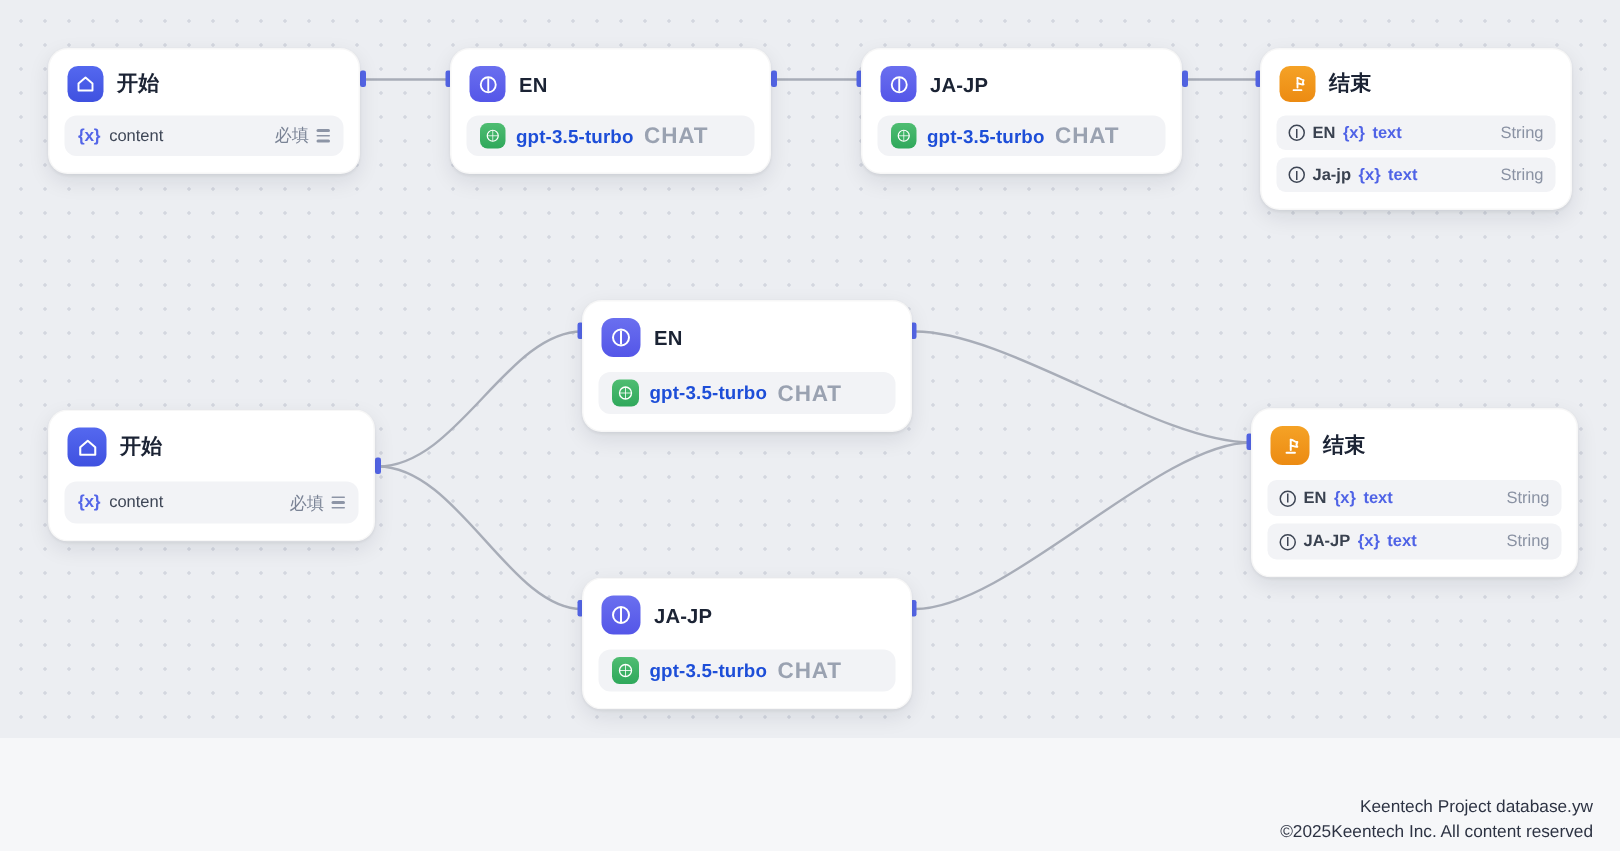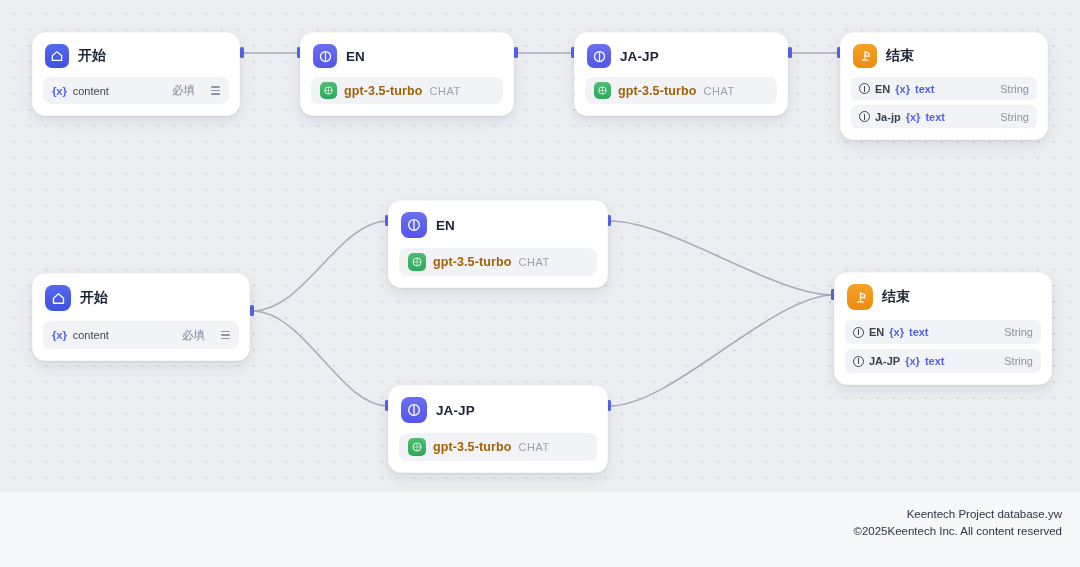--- a/index.html
+++ b/index.html
@@ -69,27 +69,27 @@
     border-radius: 8px;
     height: 27px;
     display: flex; align-items: center;
     padding: 0 9px;
     gap: 7px;
   }
   .row.var { justify-content: space-between; }
   .var-left { display: flex; align-items: center; gap: 6px; }
   .xtag { color: #5466e8; font-size: 11.5px; font-weight: bold; letter-spacing: -.2px; }
   .var-name { color: #3e4656; font-size: 11px; }
-  .row-right { display: flex; align-items: center; gap: 16px; }
+  .row-right { display: flex; align-items: center; gap: 5px; }
   .req { color: #7b8496; font-size: 11.5px; }
   .burger { display: flex; flex-direction: column; gap: 2px; }
   .burger i { display: block; width: 9px; height: 1.4px; background: #8d95a6; border-radius: 1px; }
 
-  .model-name { color: #a16207; font-size: 12.5px; font-weight: bold; letter-spacing: .1px; }
-  .chat-tag { color: #9aa2b1; font-size: 11px; letter-spacing: .6px; font-weight: normal; }
+  .model-name { color: #1d4ed8; font-size: 12.5px; font-weight: bold; letter-spacing: .1px; }
+  .chat-tag { color: #9aa2b1; font-size: 15px; letter-spacing: .6px; font-weight: bold; }
 
   
   .out-row {
     height: 23px; margin-top: 5px;
     background: #f2f3f6; border-radius: 6px;
     display: flex; align-items: center; justify-content: space-between;
     padding: 0 8px;
   }
   .out-left { display: flex; align-items: center; gap: 5px; }
   .mini-llm {
@@ -106,21 +106,21 @@
   
   .handle {
     position: absolute;
     width: 4px; height: 11px;
     background: #5466e8;
     border-radius: 1.5px;
   }
 
   
   #footer {
-    position: absolute; right: 18px; top: 506px;
+    position: absolute; right: 18px; top: 530px;
     text-align: right; line-height: 17px;
   }
   #footer div { color: #2d3343; font-size: 11.5px; }
 </style>
 </head>
 <body>
 
 <div id="canvas">
 
   <div id="footer-strip"></div>

